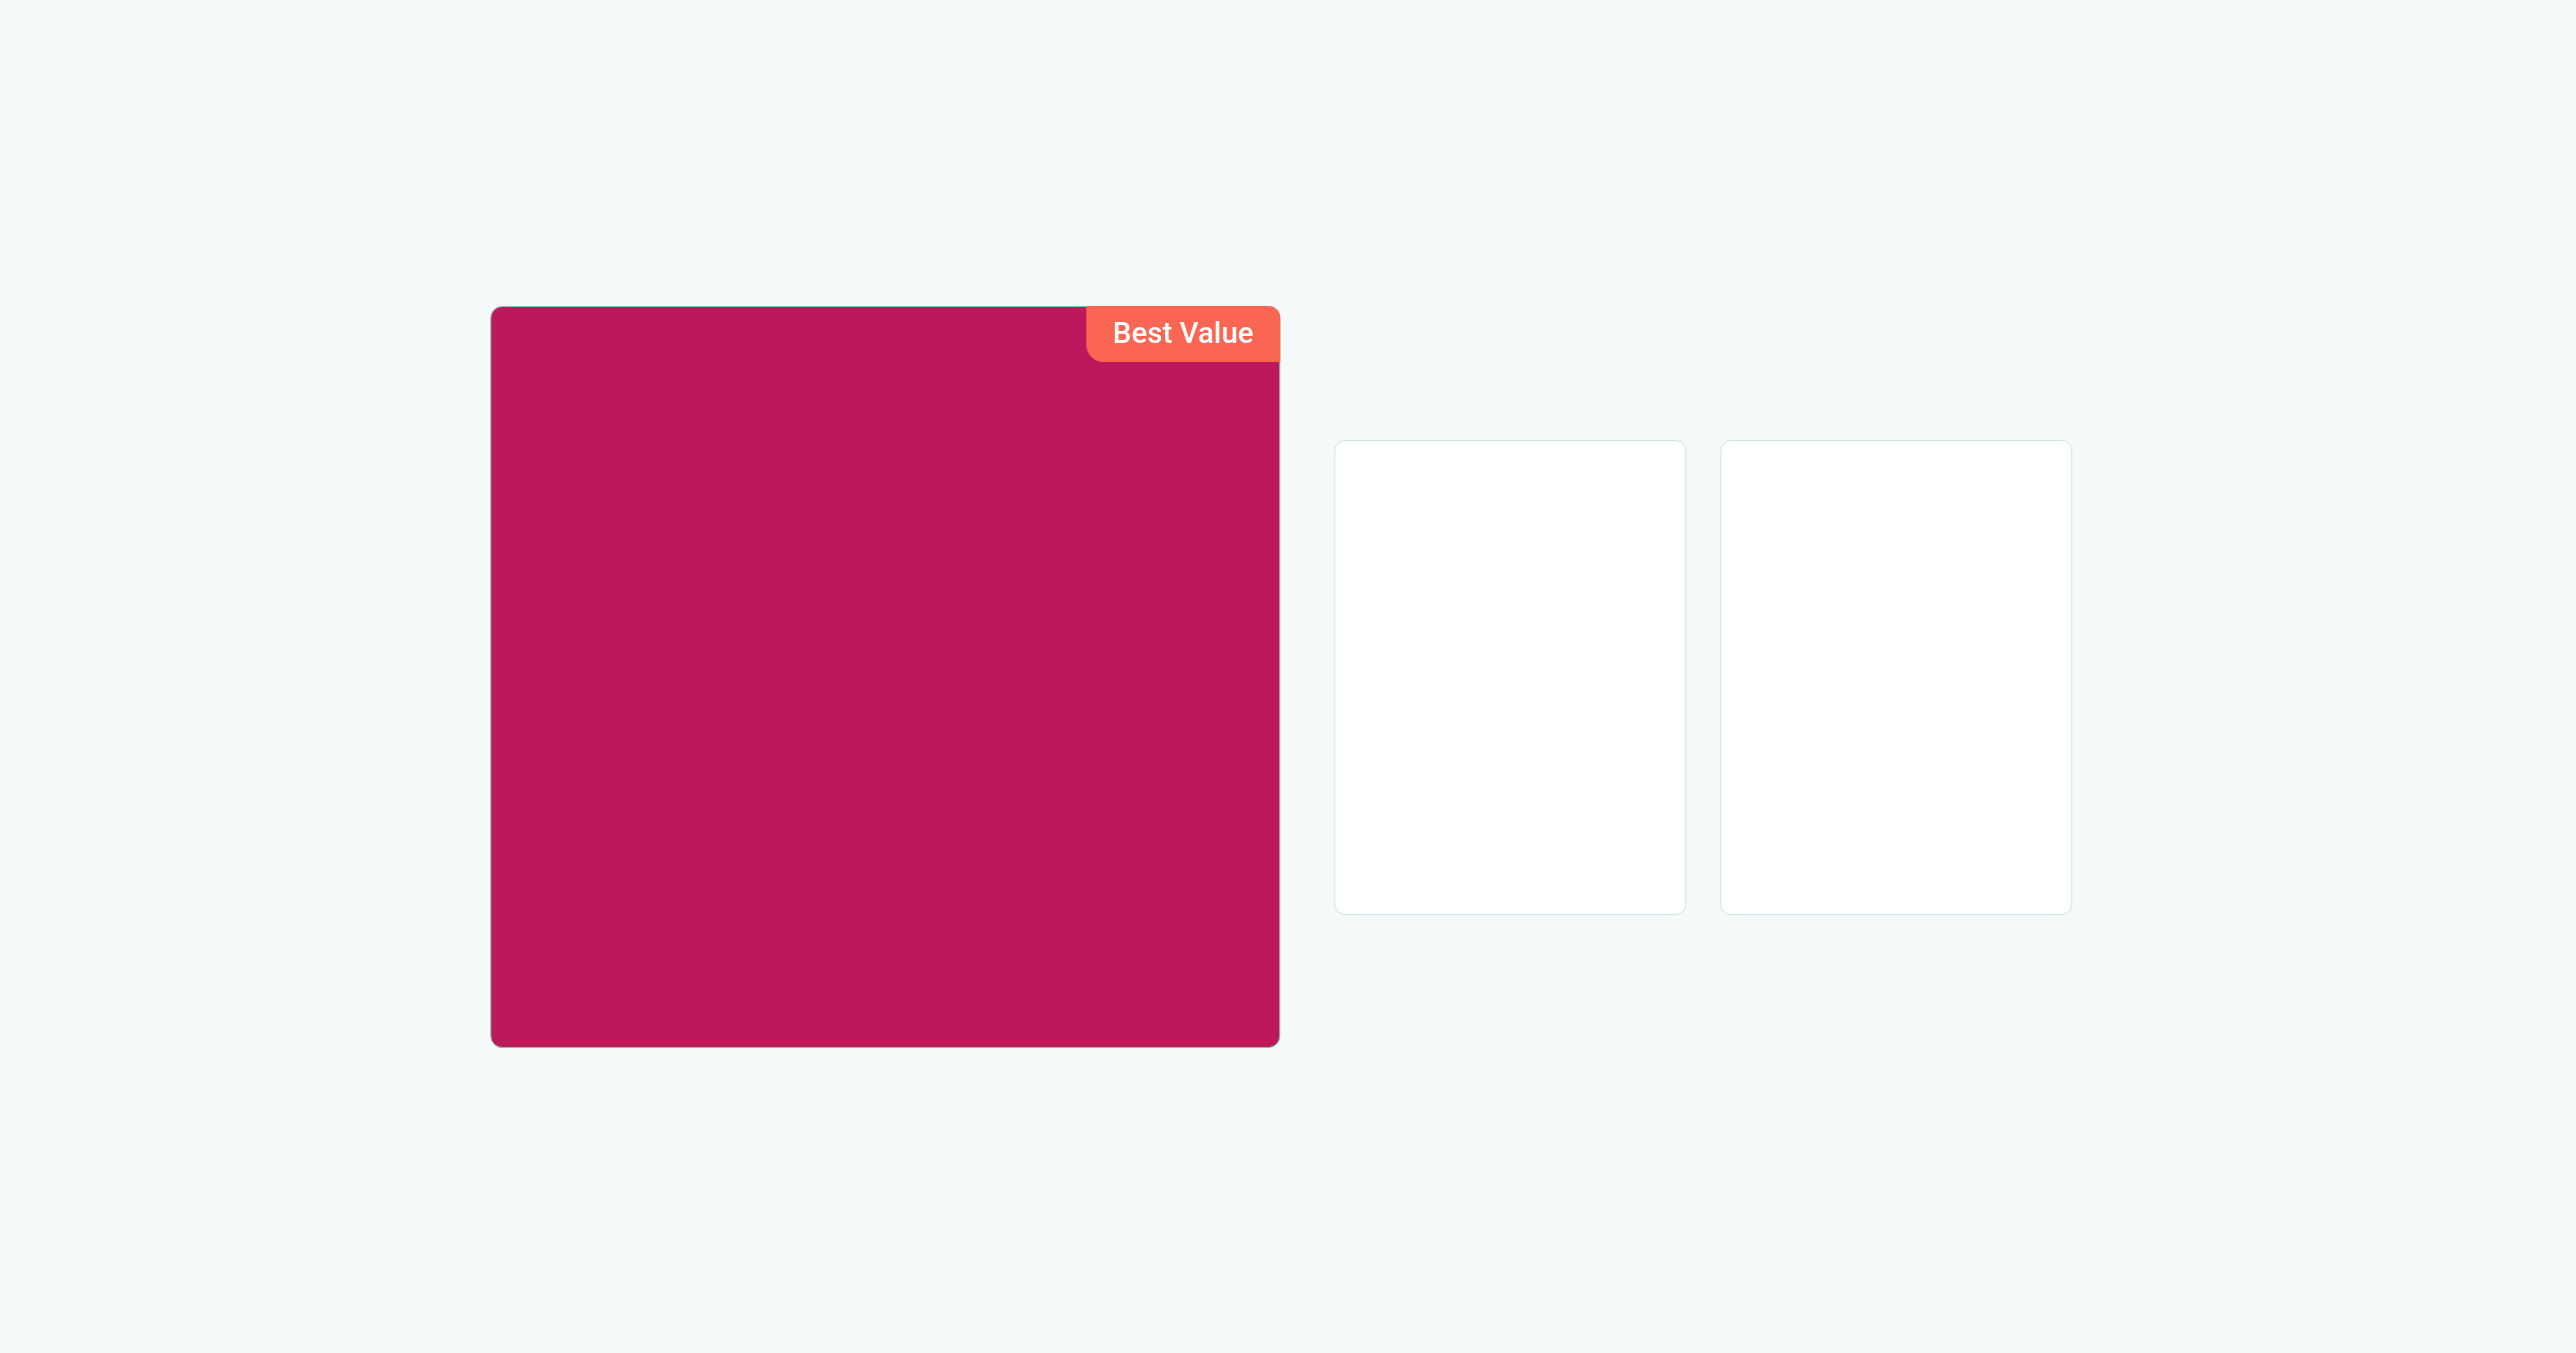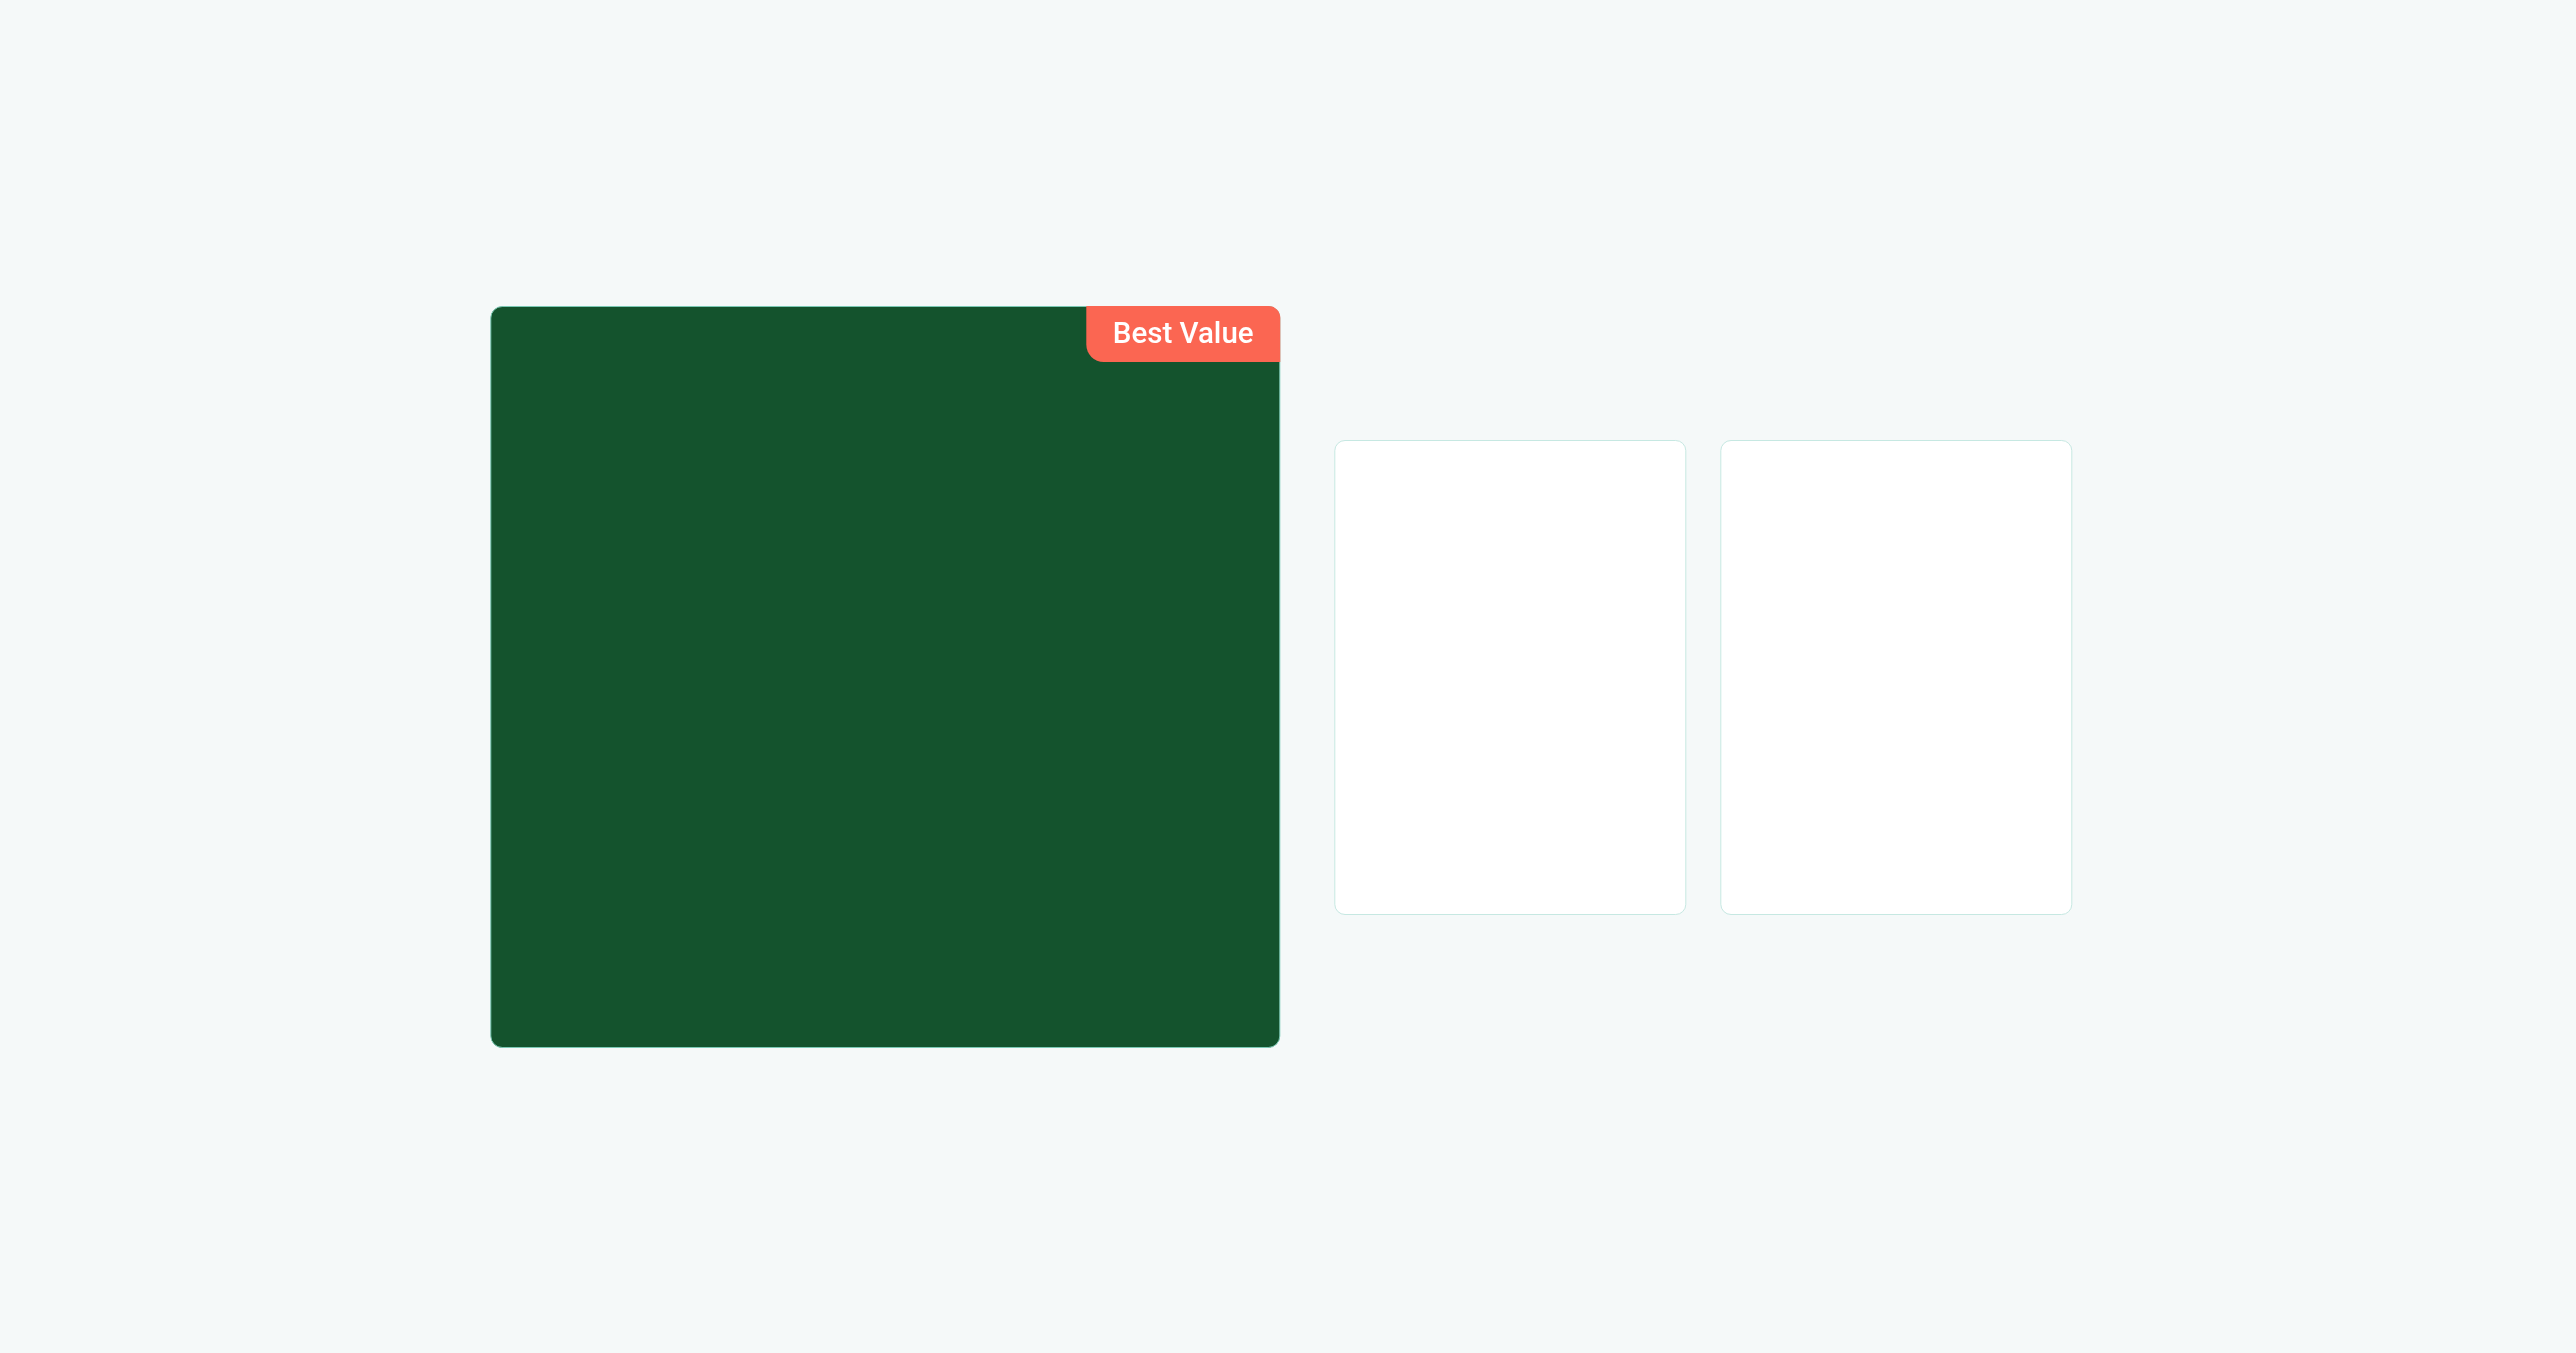--- a/index.html
+++ b/index.html
@@ -22,21 +22,21 @@
       display: flex;
       align-items: center;
       gap: 54px;
       transform: translateX(-6.7px);
     }
 
     .featured-card {
       position: relative;
       width: 790px;
       height: 742px;
-      background-color: #14532d;
+      background-color: #be185d;
       border: 1.3px solid #7bc9b5;
       border-radius: 12px;
     }
 
     .badge {
       position: absolute;
       top: -1.3px;
       right: -1.3px;
       background-color: #fb6652;
       color: #ffffff;

